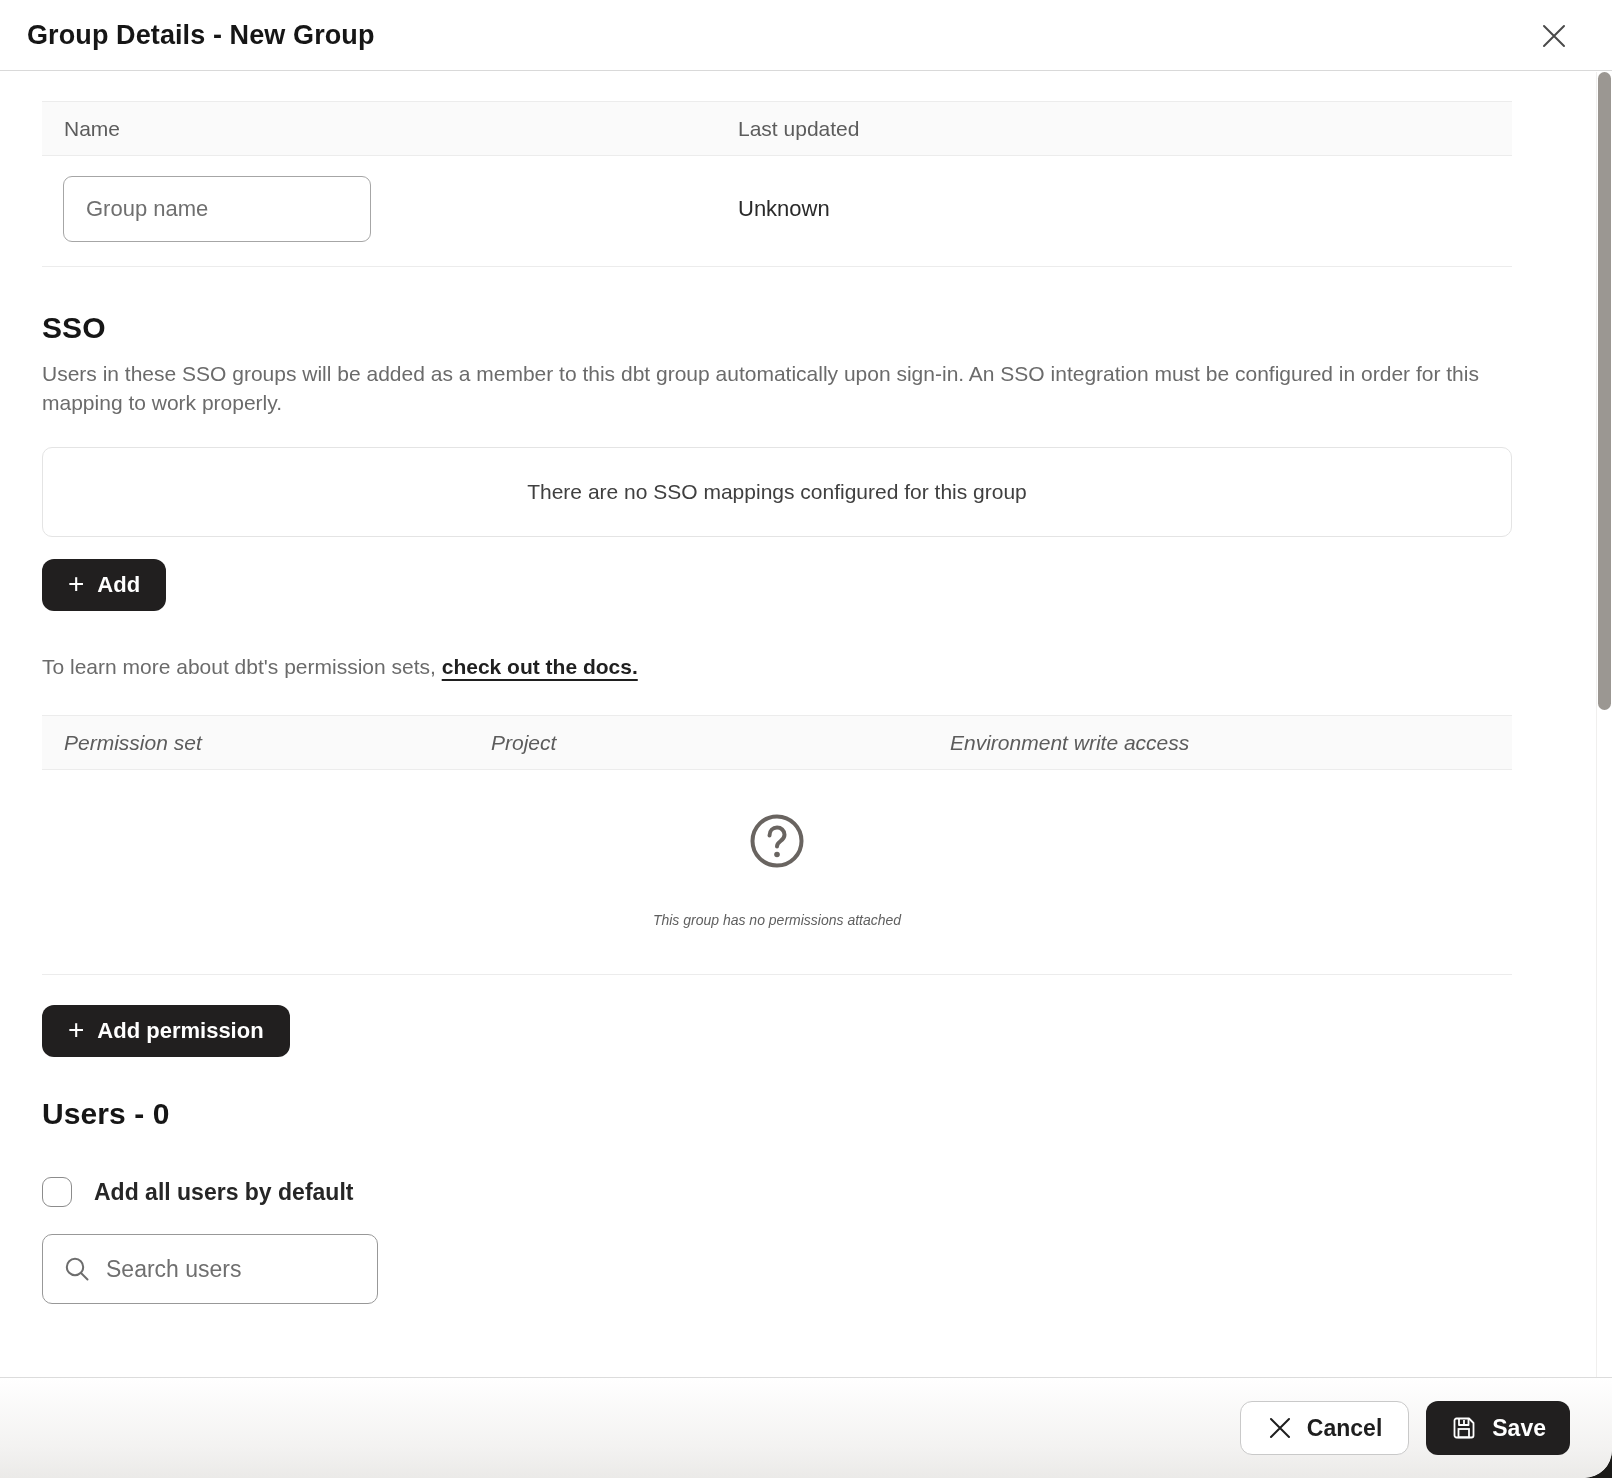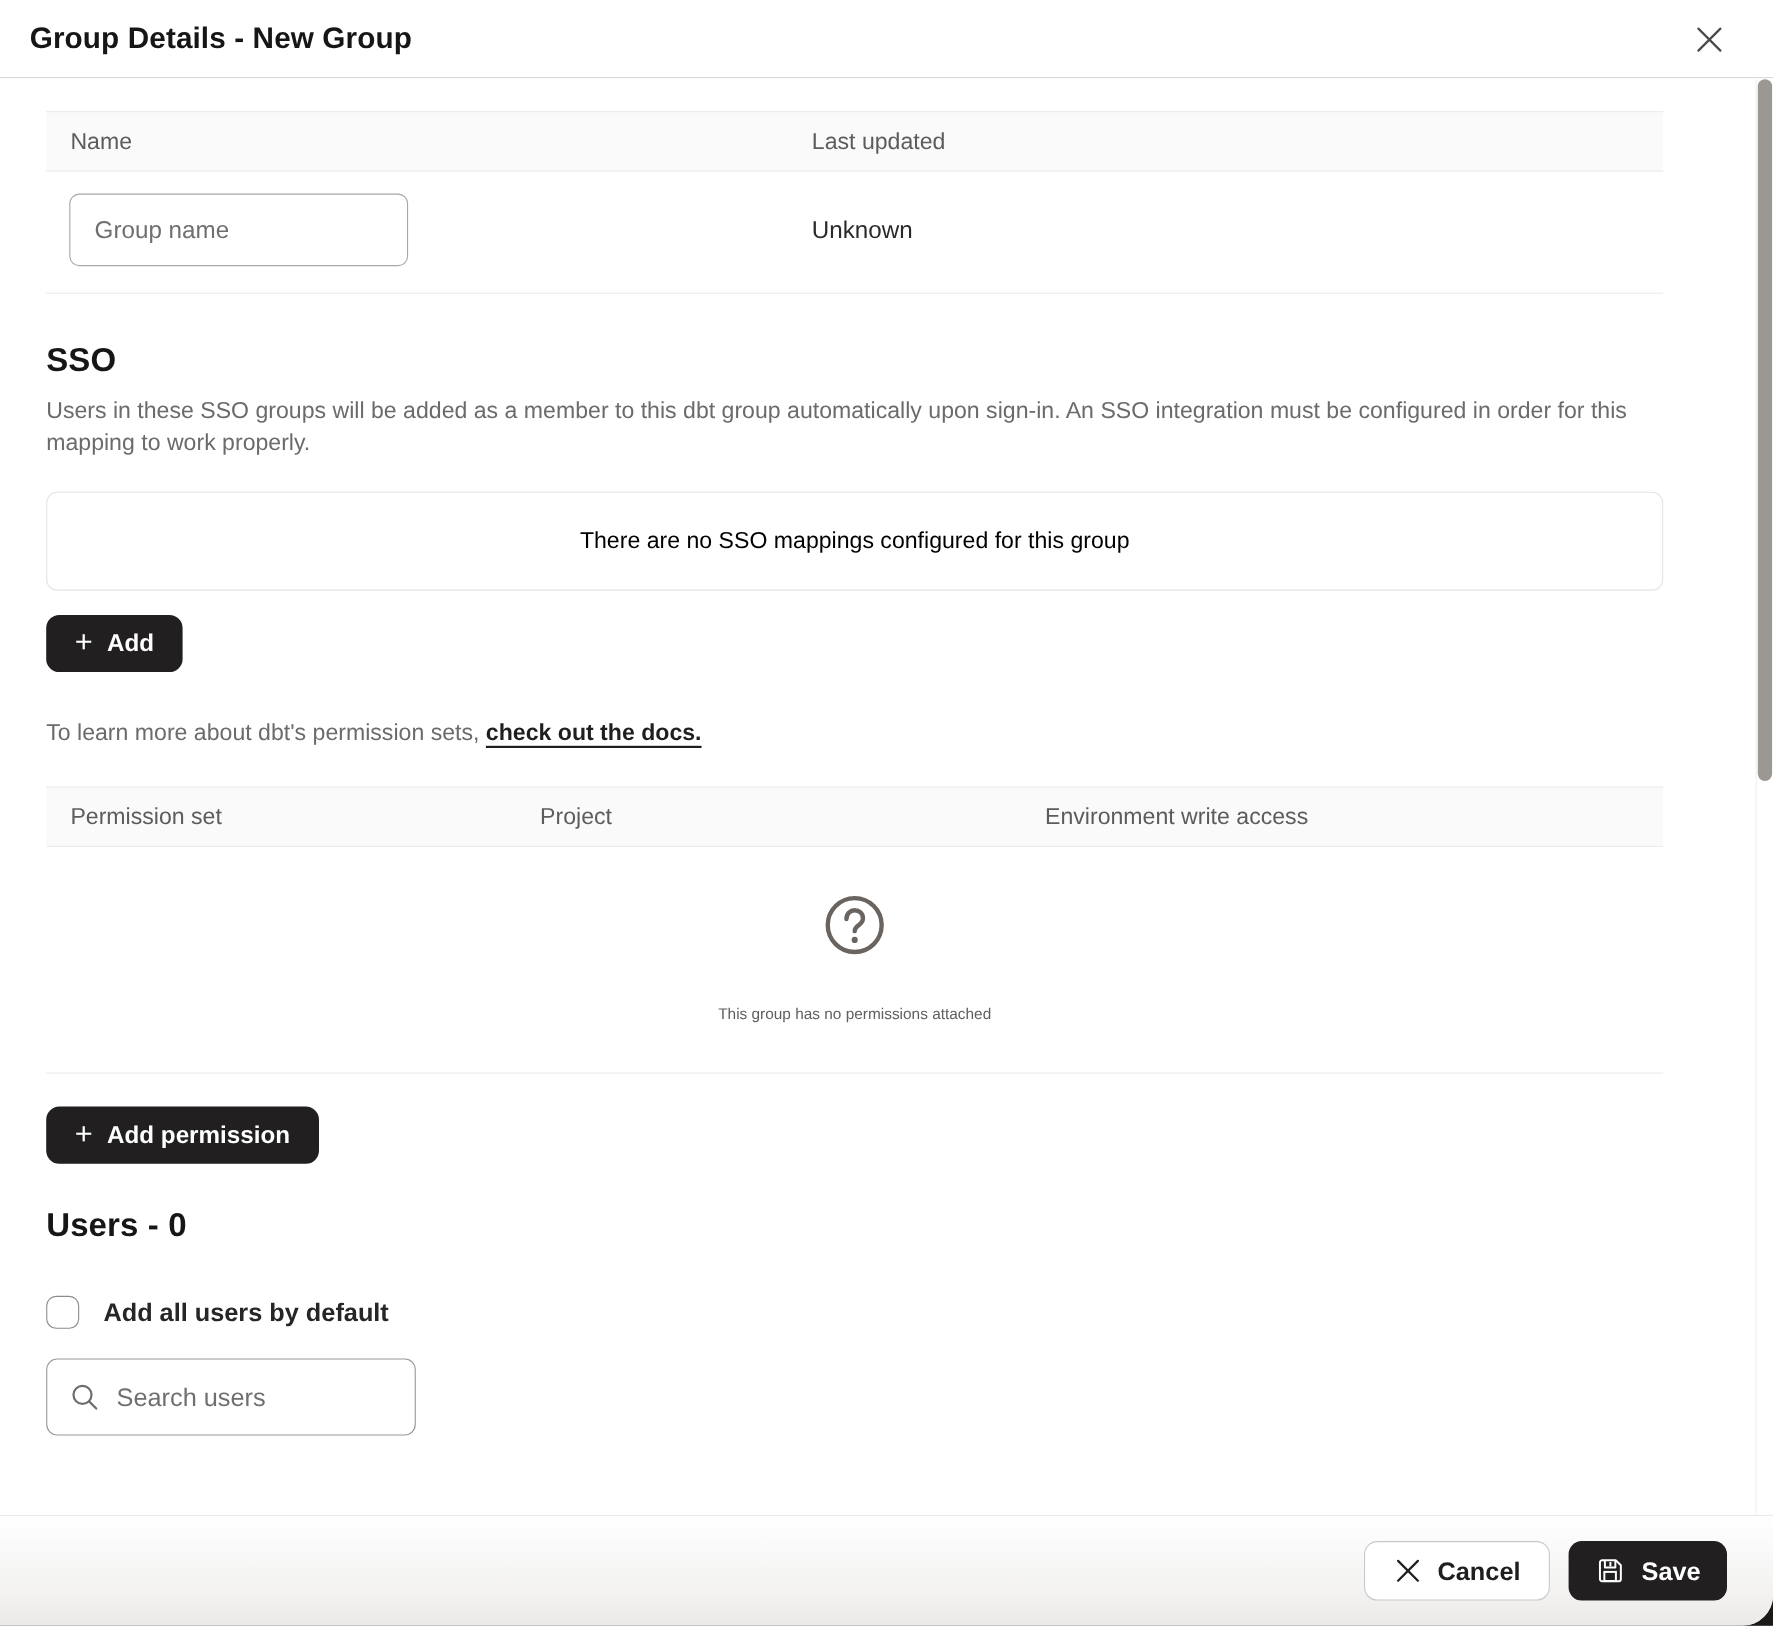--- a/index.html
+++ b/index.html
@@ -104,21 +104,21 @@
   }
   
   .sso-section { margin-top: 44px; }
   .empty-box {
     margin-top: 30px;
     height: 90px;
     border: 1px solid #e4e4e4;
     border-radius: 10px;
     display: flex; align-items: center; justify-content: center;
   }
-  .empty-box span { font-size: 21px; color: #000000; }
+  .empty-box span { font-size: 21px; color: #404040; }
   
   .dark-btn {
     margin-top: 22px;
     height: 52px;
     background: #211f1f;
     color: #ffffff;
     border: none;
     border-radius: 12px;
     display: inline-flex;
     align-items: center;
@@ -139,21 +139,21 @@
   
   .access-section { margin-top: 44px; }
   .docs-line { margin-top: 14px; font-size: 21px; color: #6b6b6b; }
   .docs-link {
     color: #1f1f1f;
     font-weight: 700;
     text-decoration: underline;
     text-underline-offset: 5px;
     cursor: pointer;
   }
-  .perm-table { margin-top: 36px; }
+  .perm-table { margin-top: 36px; font-style: italic; }
   .perm-table .tbl-head { grid-template-columns: 427px 459px 1fr; }
   .perm-empty {
     border-bottom: 1px solid #ececec;
     padding: 44px 0 46px 0;
     text-align: center;
   }
   .perm-empty-text { margin-top: 40px; font-size: 14px; color: #5f5f5f; }
   
   .users-section { margin-top: 40px; }
   .checkbox-row {

